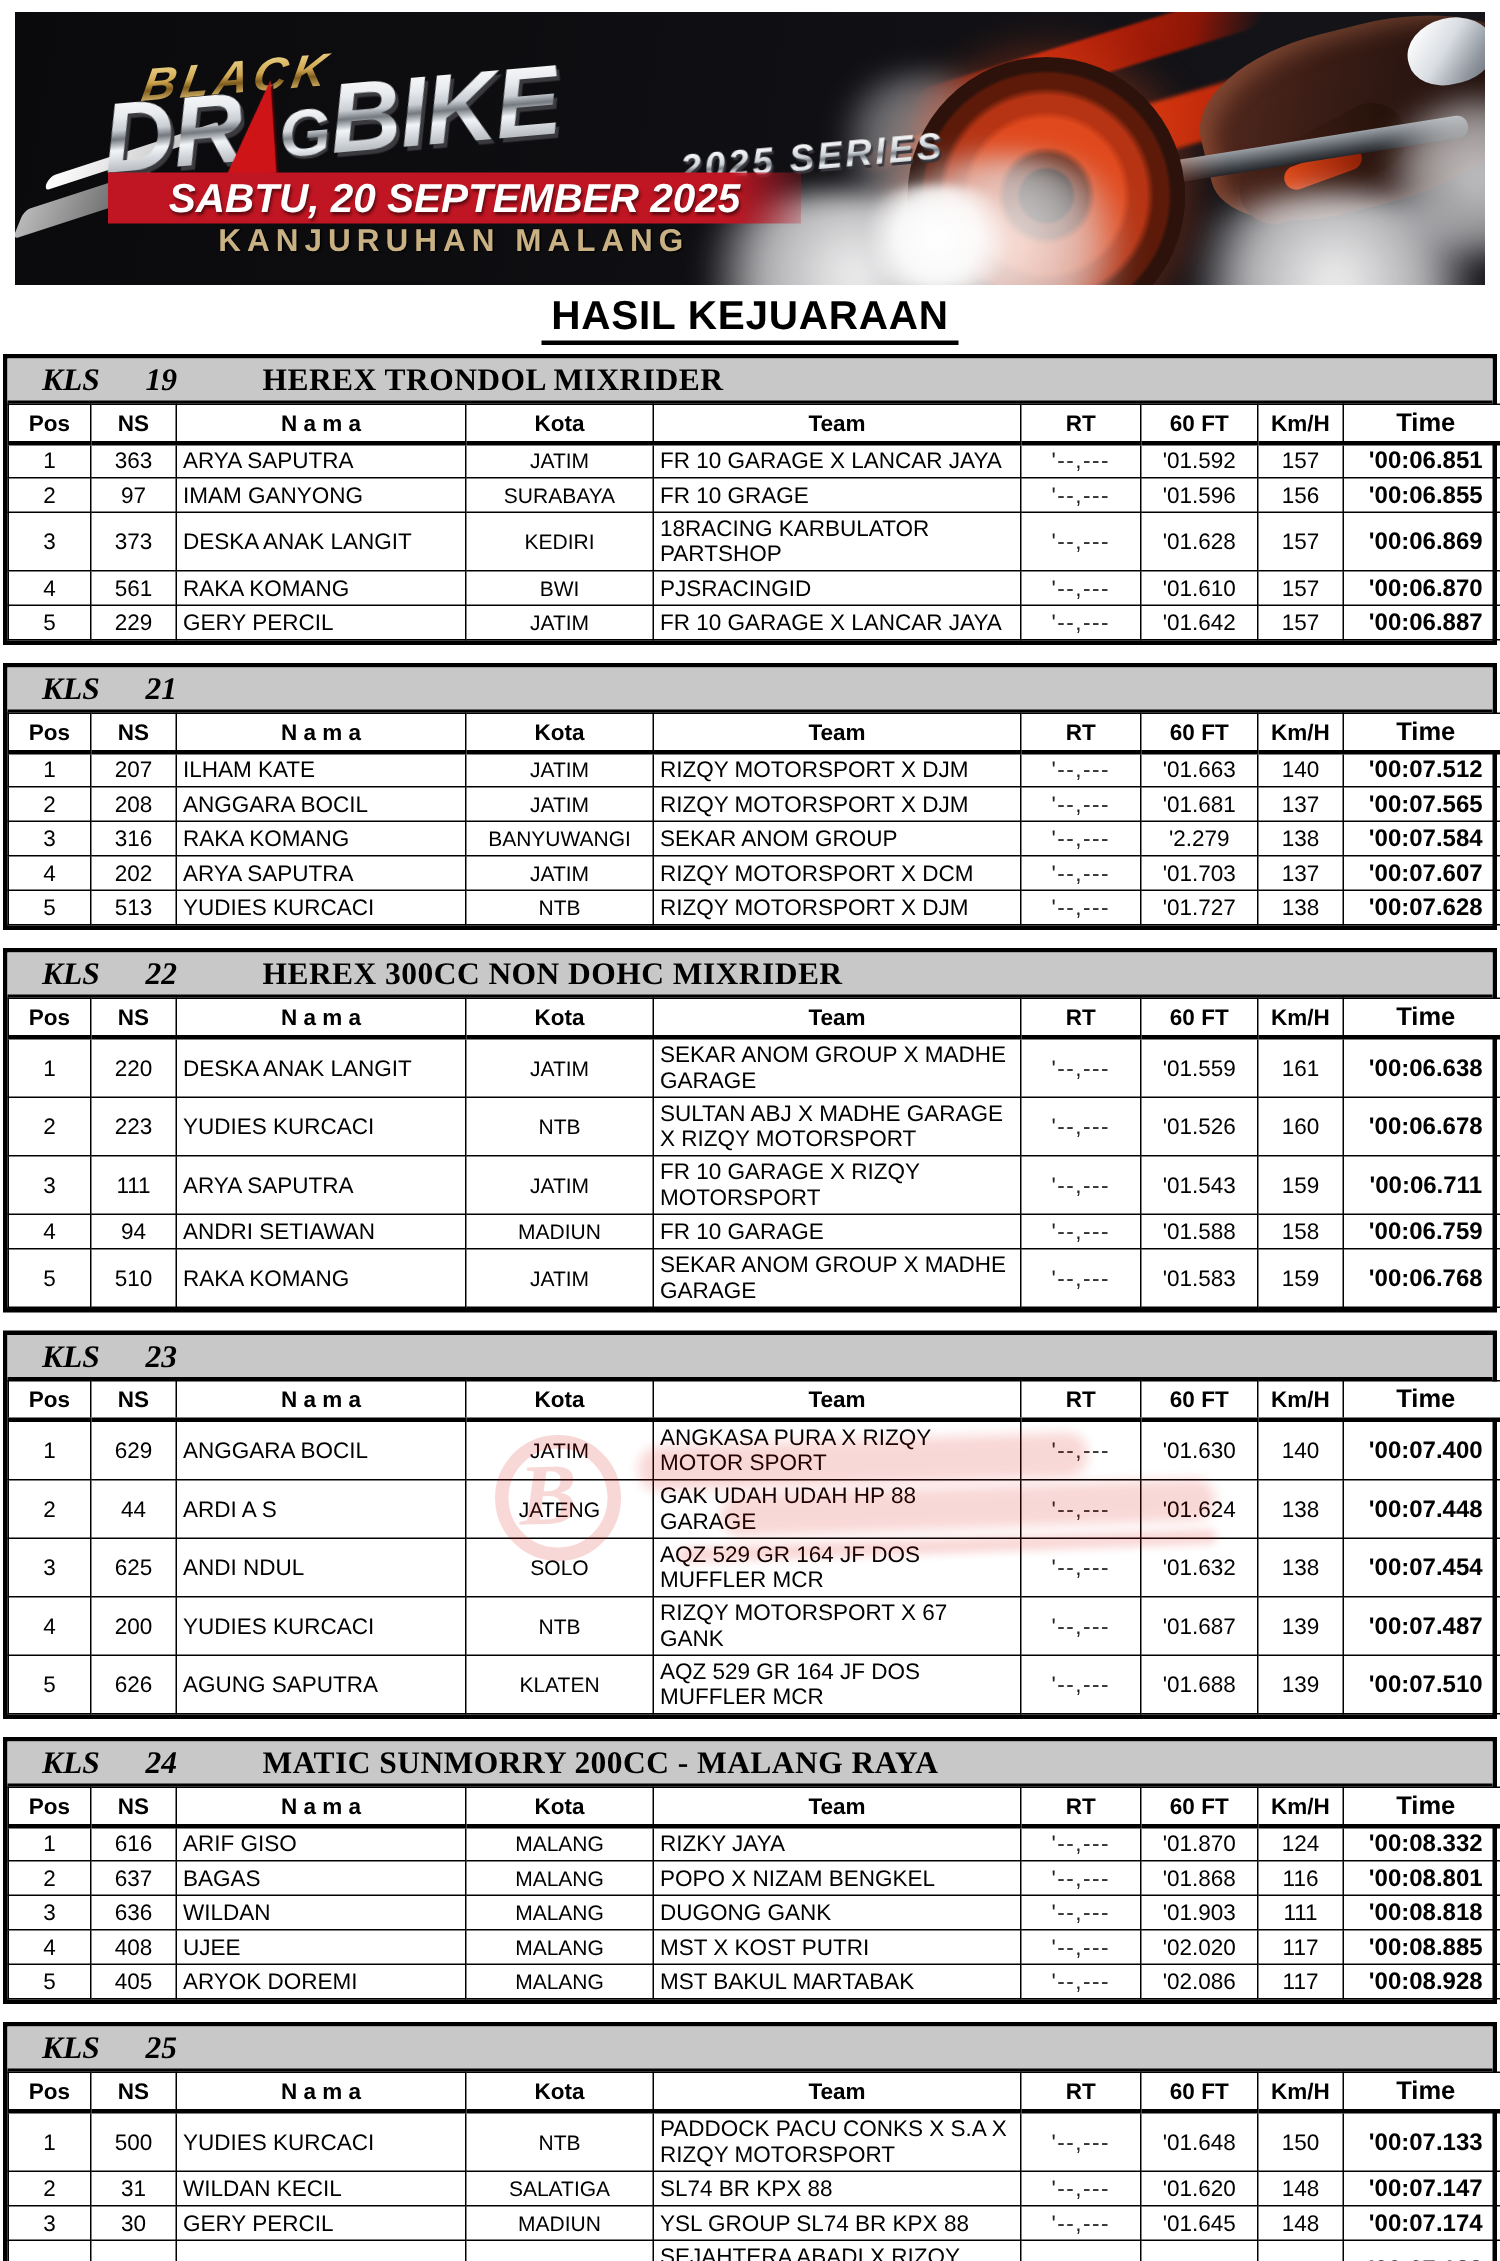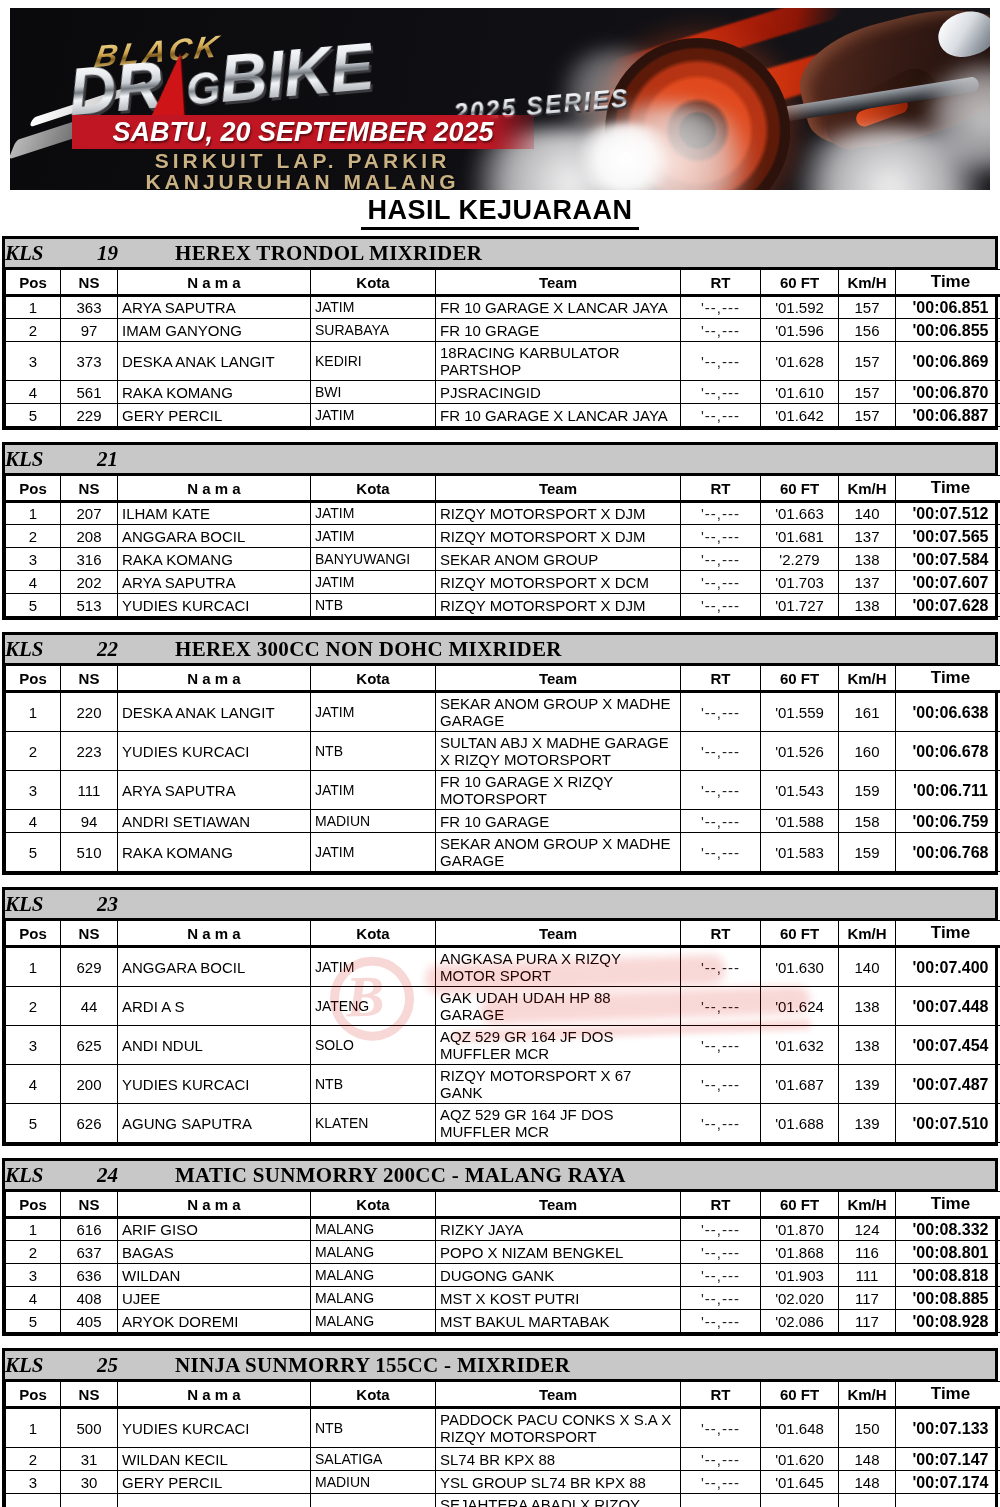--- a/index.html
+++ b/index.html
@@ -111,30 +111,30 @@
   
   .page-title-wrap { text-align:center; margin-top:5px; }
   .page-title { display:inline-block; font-size:27px; font-weight:bold; letter-spacing:.5px;
     border-bottom:3px solid #000; padding:0 6px 1px 6px; }
 
   
   .race-table { margin:12px 2px 0 2px; border:3px solid #000; }
   .race-table:first-of-type { margin-top:6px; }
   .kls-bar { background:#c8c8c8; border-bottom:2px solid #000; display:flex; align-items:center; height:30px;
     font-family:"Liberation Serif", serif; font-weight:bold; font-size:21px; }
-  .kls-label { font-style:italic; padding-left:0; width:92px; }
+  .kls-label { font-style:italic; padding-left:23px; width:92px; }
   .kls-num { font-style:italic; width:78px; text-align:left; }
   .kls-title { letter-spacing:.3px; }
   table { border-collapse:collapse; width:100%; table-layout:fixed; }
   th { border:1px solid #000; border-bottom:3px solid #000; font-weight:bold; font-size:15px; height:26px; padding:1px 2px; background:#fff; }
   th.h-time { font-size:17px; }
   td { border:1px solid #000; font-size:15px; padding:2px 4px; line-height:17px; background:transparent; }
   td.c-pos, td.c-ns, td.c-rt, td.c-ft, td.c-kmh, td.c-time { text-align:center; }
   td.c-nama, td.c-kota, td.c-team { text-align:left; }
-  td.c-kota { font-size:14px; }
+  td.c-kota { font-size:14px;text-align:center; }
   td.c-rt { color:#222; letter-spacing:1px; }
   td.c-time { font-weight:bold; font-size:16px; }
   tbody tr { height:23px; }
 
   
   .watermark { position:absolute; left:330px; top:948px; width:580px; height:92px;
     opacity:.16; pointer-events:none; transform: rotate(-2deg); }
   .wm-circle { position:absolute; left:0; top:0; width:84px; height:84px; border:9px solid #d8120a; border-radius:50%; }
   .wm-letter { position:absolute; left:16px; top:6px; font-size:58px; font-weight:bold; font-style:italic; color:#d8120a;
     font-family:"Liberation Serif", serif; }
@@ -165,21 +165,20 @@
   <div class="art slash2"></div>
 
   <div class="logo-black">BLACK</div>
   <div class="logo-drag"><span class="logo-dr">DR</span><span class="logo-tri"></span><span class="logo-g">G</span><span class="logo-bike">BIKE</span></div>
   <div class="logo-series">2025 SERIES</div>
 
   <div class="date-strip">
     <span>SABTU, 20 SEPTEMBER 2025</span>
   </div>
   <div class="venue">
-    <div>SIRKUIT LAP. PARKIR</div>
     <div>KANJURUHAN MALANG</div>
   </div>
 </header>
 
 <div class="page-title-wrap">
   <span class="page-title">HASIL KEJUARAAN</span>
 </div>
 
 <main id="tables">
     <section class="race-table">
@@ -627,21 +626,20 @@
             <td class="c-kmh">117</td>
             <td class="c-time">'00:08.928</td>
           </tr>
         </tbody>
       </table>
     </section>
     <section class="race-table">
       <div class="kls-bar">
         <span class="kls-label">KLS</span>
         <span class="kls-num">25</span>
-        <span class="kls-title">NINJA SUNMORRY 155CC - MIXRIDER</span>
       </div>
       <table>
         <colgroup>
           <col style="width: 55px;">
           <col style="width: 57px;">
           <col style="width: 193px;">
           <col style="width: 125px;">
           <col style="width: 245px;">
           <col style="width: 80px;">
           <col style="width: 78px;">

